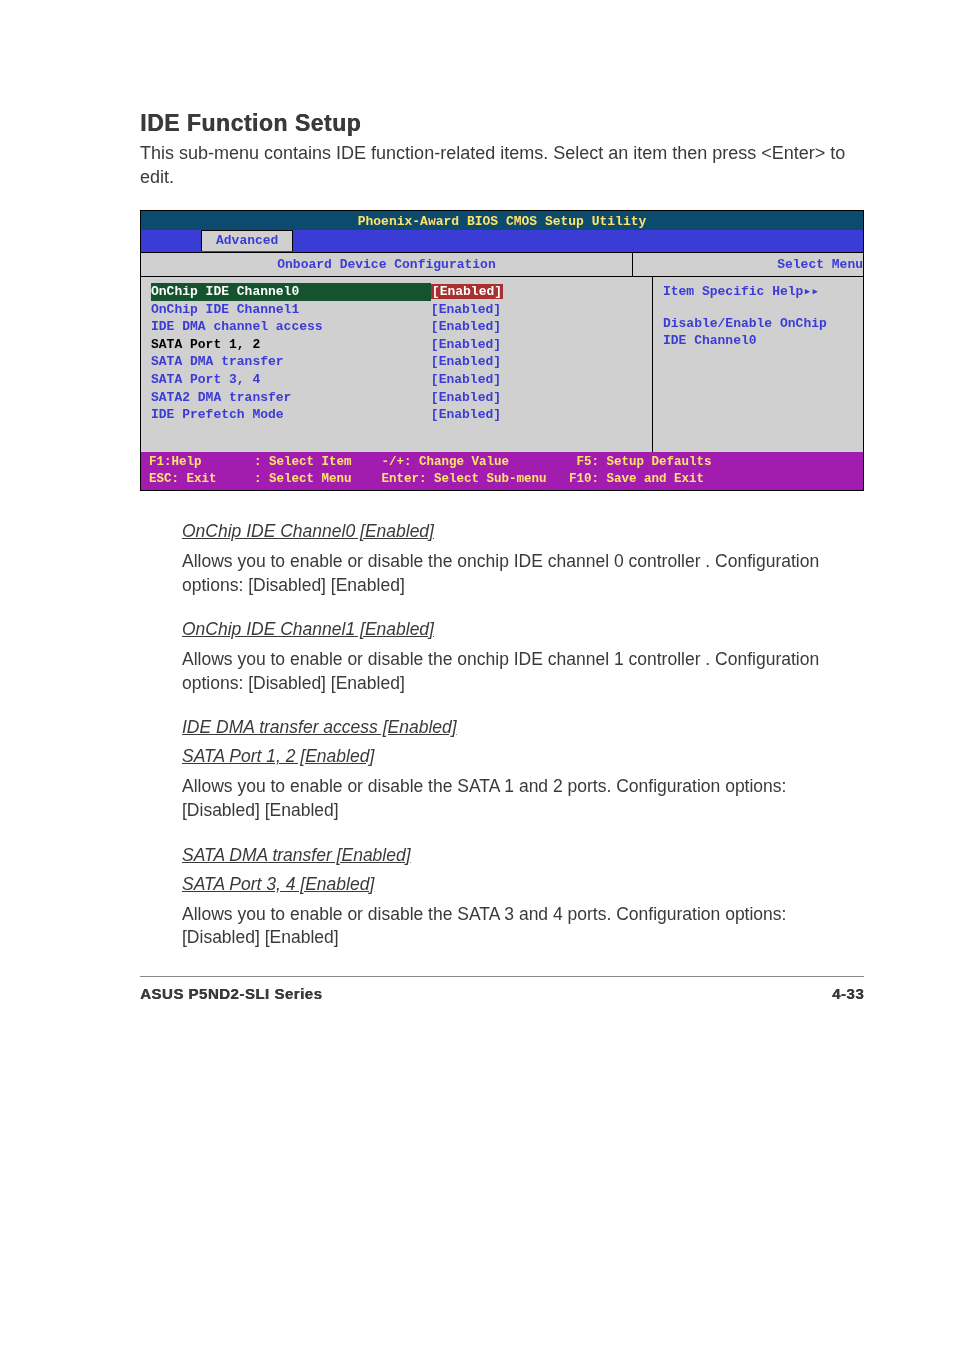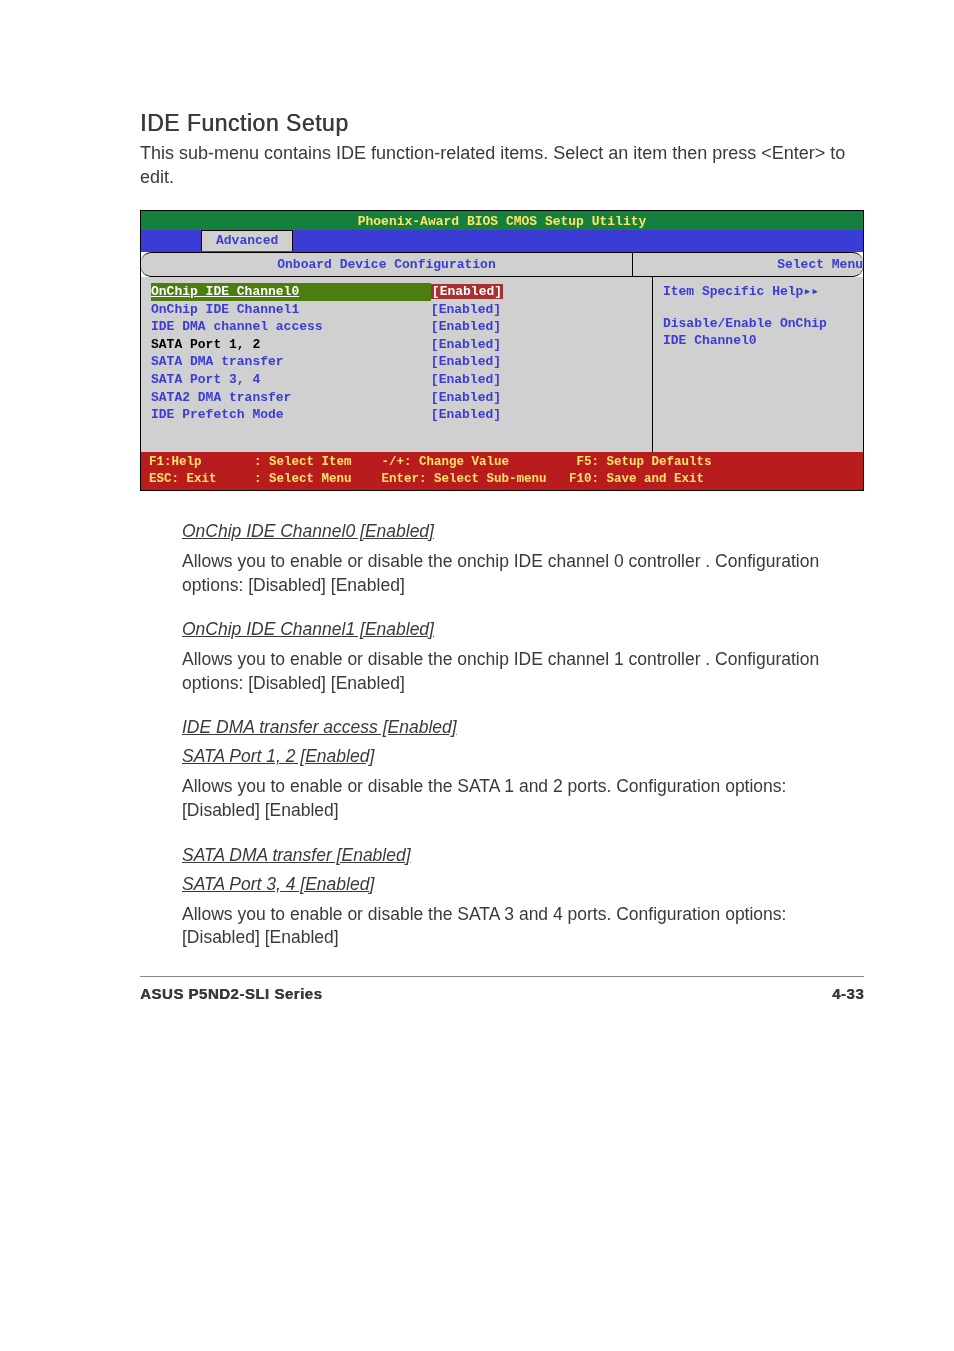--- a/index.html
+++ b/index.html
@@ -7,41 +7,41 @@
     padding: 0;
     background: #ffffff;
     font-family: Arial, Helvetica, sans-serif;
     color: #3a3a3a;
     width: 954px;
   }
   .page {
     padding: 110px 90px 40px 140px;
   }
   h2.section-title {
-    font-weight: 400;
+    font-weight: 700;
     font-size: 23px;
     margin: 0 0 4px 0;
     text-shadow: 0.5px 0 0 currentColor;
     letter-spacing: 0.5px;
   }
   p.intro {
     font-size: 18px;
     margin: 0 0 20px 0;
     line-height: 1.35;
   }
   .bios-box {
     border: 1px solid #000;
     font-family: "Courier New", monospace;
     font-size: 13px;
     font-weight: bold;
     line-height: 1.35;
     margin-bottom: 30px;
   }
   .bios-header {
-    background: #15803d;
+    background: #0c4a6e;
     color: #ffe46b;
     text-align: center;
     padding: 2px 0 0 0;
   }
   .bios-tabs {
     background: #3b3bd6;
     padding: 0 0 1px 60px;
   }
   .bios-tab {
     display: inline-block;
@@ -49,21 +49,20 @@
     color: #3b3bd6;
     padding: 1px 14px;
     border: 1px solid #000;
     border-bottom: none;
   }
   .bios-subhead {
     display: flex;
     background: #d0d0d0;
     border-top: 1px solid #000;
     border-bottom: 1px solid #000;
-    border-radius: 10px;
   }
   .bios-subhead .left {
     flex: 0 0 68%;
     text-align: center;
     color: #3b3bd6;
     padding: 3px 0;
     border-right: 1px solid #000;
   }
   .bios-subhead .right {
     flex: 1;
@@ -92,31 +91,30 @@
   .bios-label {
     flex: 0 0 57%;
     white-space: pre;
   }
   .bios-value {
     flex: 1;
     color: #3b3bd6;
     white-space: pre;
   }
   .bios-row.selected .bios-label {
-    background: #4d7c0f;
+    background: #14532d;
     color: #fff;
-    text-decoration: underline;
   }
   .bios-row.selected .bios-value .selbox {
     background: #a83030;
     color: #fff;
     padding: 0 1px;
   }
   .bios-footer {
-    background: #b91c1c;
+    background: #a21caf;
     color: #ffe46b;
     padding: 2px 8px;
     white-space: pre;
     font-size: 12.5px;
   }
   .content-block {
     padding-left: 42px;
     font-size: 17.5px;
   }
   .item-title {

